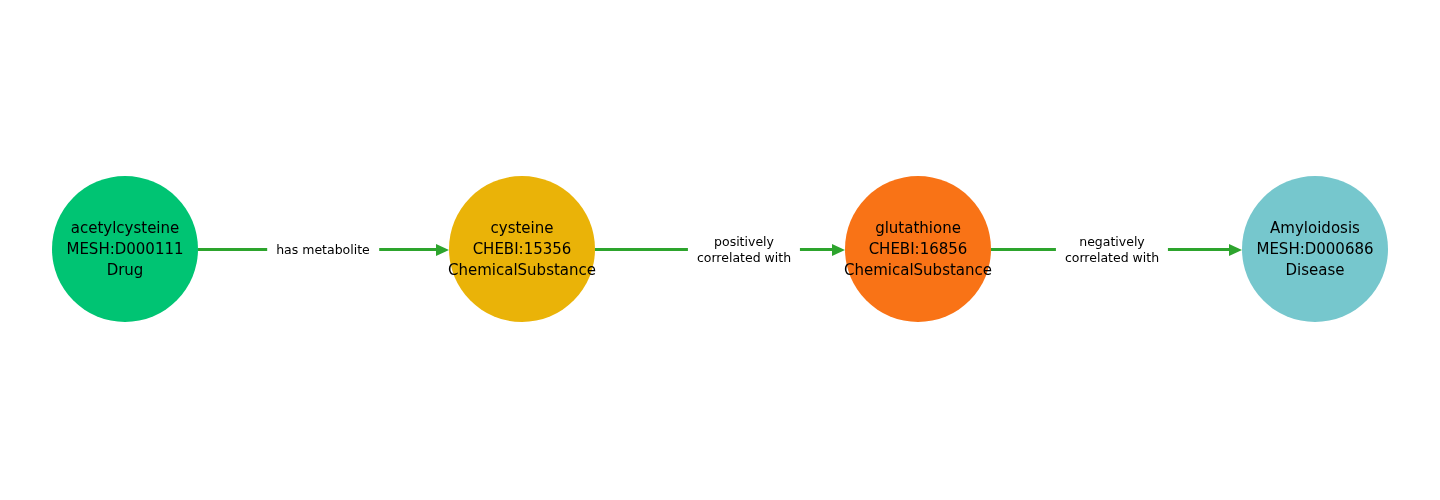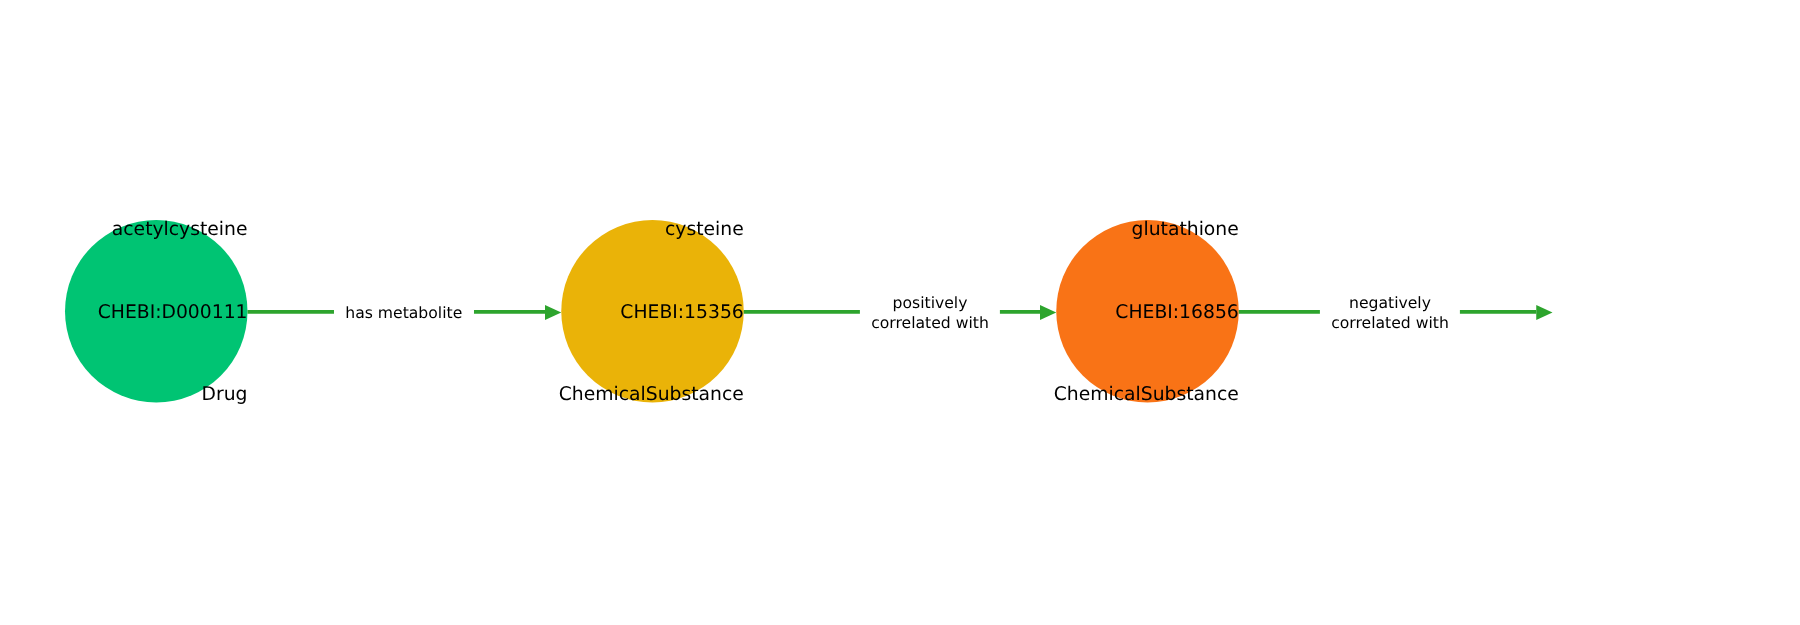--- a/index.html
+++ b/index.html
@@ -17,28 +17,27 @@
     overflow: hidden;
   }
   .node {
     position: absolute;
     top: 176px;
     width: 146px;
     height: 146px;
     border-radius: 50%;
     display: flex;
     flex-direction: column;
-    align-items: flex-end;
+    align-items: center;
     justify-content: center;
     text-align: center;
     font-size: 15px;
     line-height: 21px;
     white-space: nowrap;
     overflow: visible;
-    gap: 45px;
   }
   .node-chemical { background: #00c473; }
   .node-disease  { background: #76c7cd; }
   .node-line { overflow: visible; }
 
   .edge-line {
     position: absolute;
     top: 248px;
     height: 3px;
     background: #2da42d;
@@ -65,21 +64,21 @@
     z-index: 2;
   }
 </style>
 </head>
 <body>
 
 <div class="canvas">
 
   <div class="node node-chemical" style="left: 52px; background: rgb(0, 196, 115);">
     <div class="node-line">acetylcysteine</div>
-    <div class="node-line">CHEBI:D000111</div>
+    <div class="node-line">MESH:D000111</div>
     <div class="node-line">Drug</div>
   </div>
 
   <div class="edge-line" style="left:198px; width:238px;"></div>
   <div class="arrowhead" style="left:436px;"></div>
   <div class="edge-label" style="left:323px;">
     <div>has metabolite</div>
   </div>
 
   <div class="node node-chemical" style="left: 449px; background: #eab308;">
@@ -101,14 +100,19 @@
     <div class="node-line">ChemicalSubstance</div>
   </div>
 
   <div class="edge-line" style="left:991px; width:238px;"></div>
   <div class="arrowhead" style="left:1229px;"></div>
   <div class="edge-label" style="left:1112px;">
     <div>negatively</div>
     <div>correlated with</div>
   </div>
 
+  <div class="node node-disease" style="left: 1242px; background: rgb(118, 199, 205);">
+    <div class="node-line">Amyloidosis</div>
+    <div class="node-line">MESH:D000686</div>
+    <div class="node-line">Disease</div>
+  </div>
 
 </div>
 
 </body></html>

